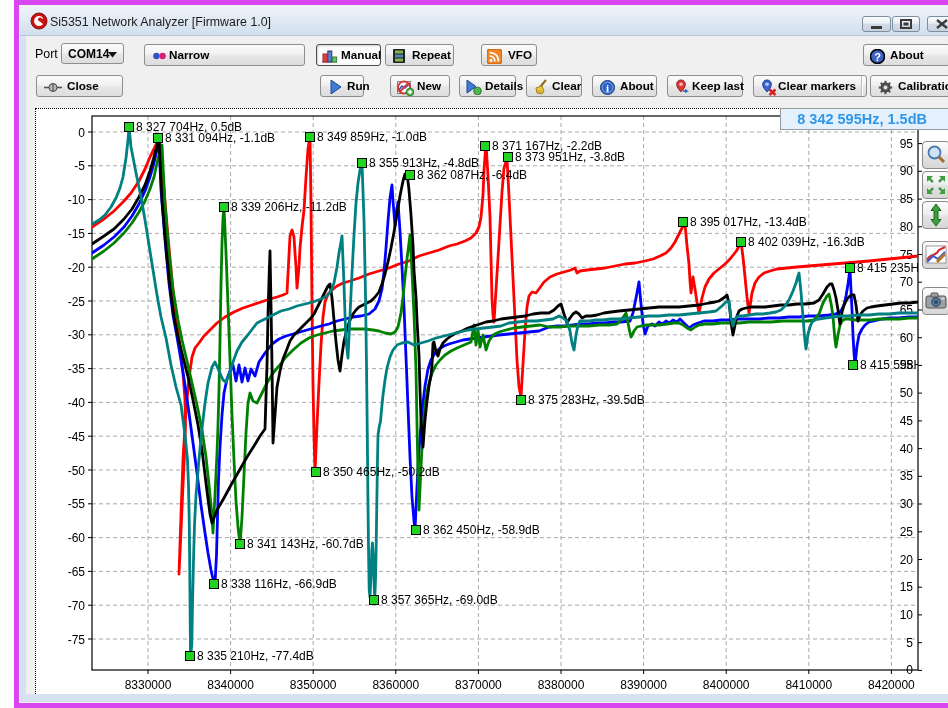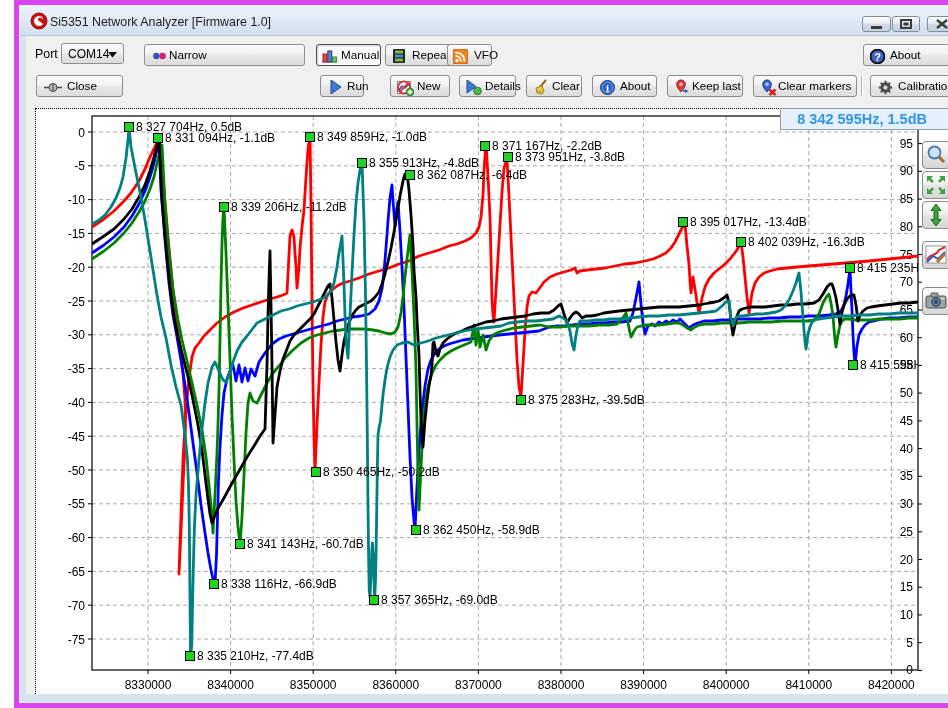--- a/index.html
+++ b/index.html
@@ -5,21 +5,21 @@
 #win{position:relative;width:948px;height:708px;background:#f0f0f0;border:5px solid #d946ef;margin-left:14px;}
 #frame{position:absolute;left:1px;top:31px;right:1px;bottom:1px;border:6px solid #d7e2f1;border-top:none;border-bottom-width:8px;pointer-events:none;z-index:50}
 #titlebar{position:absolute;left:1px;top:1px;width:946px;height:30px;
  background:linear-gradient(#eef3fa,#dde7f3 60%,#d2dfee);border-bottom:1px solid #b8c6d9}
 #titletxt{position:absolute;left:30px;top:9px;font-size:12.4px;color:#1c1c1c}
 .capbtn{position:absolute;top:10px;height:16px;border:1px solid #7e8ea2;border-radius:3px;
  background:linear-gradient(#fbfcfd,#e8edf3 45%,#d3dbe6 50%,#c8d2df);}
 .btn{position:absolute;height:22px;border:1px solid #8e8e8e;border-radius:3px;
  background:linear-gradient(#fbfbfb,#f1f1f1 45%,#e6e6e6 55%,#ddd);
  font-size:11.7px;color:#000;}
-.btn b{font-weight:normal;position:absolute;top:3px;white-space:nowrap}
+.btn b{font-weight:bold;position:absolute;top:3px;white-space:nowrap}
 #panel{position:absolute;left:16px;top:103px;width:916px;height:588px;background:#fff;border:1px dotted #000}
 #readout{position:absolute;left:761px;top:103px;width:172px;height:22px;background:#e4f0fc;border:1px solid #9a9a9a;
  font-size:14.5px;font-weight:bold;color:#2f96e8;text-align:right;line-height:21px;padding-right:24px;z-index:30}
 .sbtn{position:absolute;left:903px;width:28px;height:28px;border:1px solid #8a8a8a;border-radius:4px;
  background:linear-gradient(#fcfcfc,#efefef 45%,#e2e2e2 55%,#d7d7d7);z-index:30}
 </style></head>
 <body>
 <div id="win">
 <div id="titlebar">
       <svg style="position:absolute;left:10px;top:6px" width="18" height="18">
@@ -66,21 +66,21 @@
     </div>
 <div class="btn" style="left:366px;top:39px;width:69px">
 <svg style="position:absolute;left:6px;top:4px" width="14" height="14">
         <rect x="1" y="0" width="12" height="14" rx="1" fill="#222"></rect>
         <rect x="3" y="1.5" width="8" height="3" fill="#7fb84d"></rect>
         <rect x="3" y="5.5" width="8" height="3" fill="#4d86b8"></rect>
         <rect x="3" y="9.5" width="8" height="3" fill="#7fb84d"></rect>
       </svg>
 <b style="left:26px">Repeat</b>
     </div>
-<div class="btn" style="left:428px;top:39px;width:45px">
+<div class="btn" style="left:462px;top:39px;width:56px">
 <svg style="position:absolute;left:5px;top:4px" width="15" height="15">
         <rect width="15" height="15" rx="3" fill="#f08322" stroke="#c05e10"></rect>
         <circle cx="4" cy="11.4" r="1.6" fill="#fff"></circle>
         <path d="M2.5 7.2 A4.6 4.6 0 0 1 7.8 12.5" stroke="#fff" stroke-width="1.7" fill="none"></path>
         <path d="M2.5 3.6 A8.2 8.2 0 0 1 11.4 12.5" stroke="#fff" stroke-width="1.7" fill="none"></path>
       </svg>
 <b style="left:26px">VFO</b>
     </div>
 <div class="btn" style="left:844px;top:39px;width:87px">
 <svg style="position:absolute;left:6px;top:4px" width="15" height="15">
@@ -138,21 +138,21 @@
 <b style="left:27px">About</b>
     </div>
 <div class="btn" style="left:648px;top:70px;width:76px">
 <svg style="position:absolute;left:7px;top:3px" width="14" height="17">
         <path d="M6 1 a4.3 4.3 0 0 1 4.3 4.3 C10.3 8.6 6 13 6 13 C6 13 1.7 8.6 1.7 5.3 A4.3 4.3 0 0 1 6 1 Z" fill="#e03838" stroke="#8c1616"></path>
         <circle cx="6" cy="5.2" r="1.8" fill="#f7b9b9"></circle>
         <path d="M8 12 h4 l-1.8 -1.6 M12 12 l-1.8 1.6" stroke="#2a62b8" stroke-width="1.4" fill="none"></path>
       </svg>
 <b style="left:24px">Keep last</b>
     </div>
-<div class="btn" style="left:734px;top:70px;width:104px">
+<div class="btn" style="left:734px;top:70px;width:114px">
 <svg style="position:absolute;left:7px;top:3px" width="16" height="17">
         <path d="M6 1 a4.3 4.3 0 0 1 4.3 4.3 C10.3 8.6 6 13 6 13 C6 13 1.7 8.6 1.7 5.3 A4.3 4.3 0 0 1 6 1 Z" fill="#3a66d0" stroke="#16308c"></path>
         <circle cx="6" cy="5.2" r="1.8" fill="#b9c9f7"></circle>
         <path d="M8.5 10.5 L14.5 16 M14.5 10.5 L8.5 16" stroke="#d42020" stroke-width="2.4"></path>
       </svg>
 <b style="left:24px">Clear markers</b>
     </div>
 <div style="position:absolute;left:842px;top:71px;width:2px;height:20px;border-left:1px solid #bbb;border-right:1px solid #fff"></div>
 <div class="btn" style="left:851px;top:70px;width:104px">
 <svg style="position:absolute;left:7px;top:4px" width="15" height="15">

